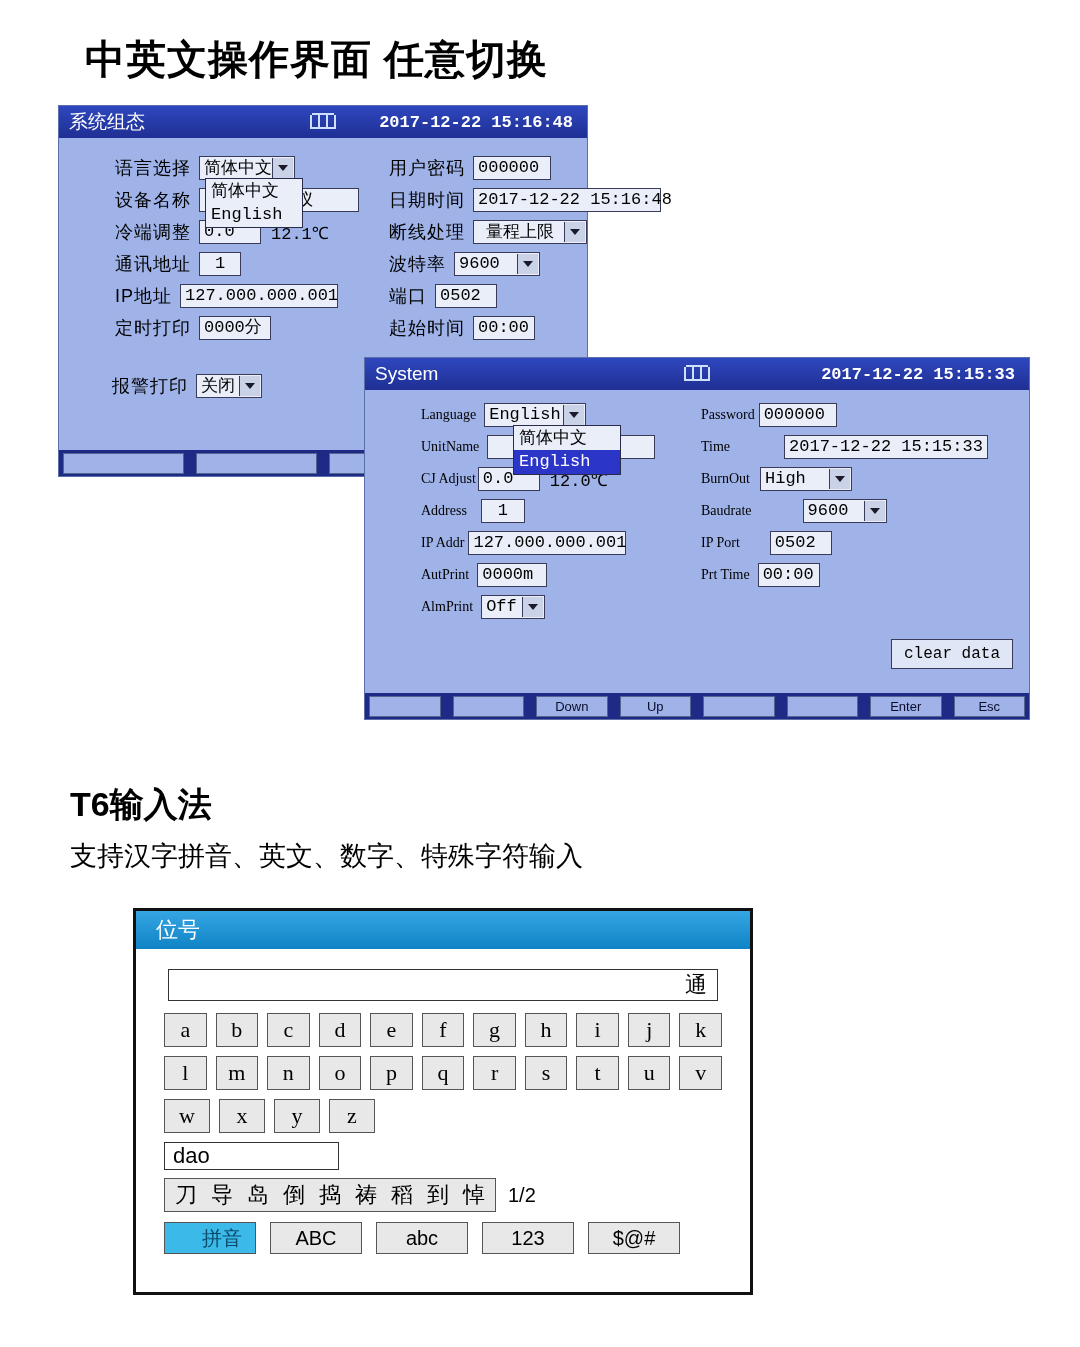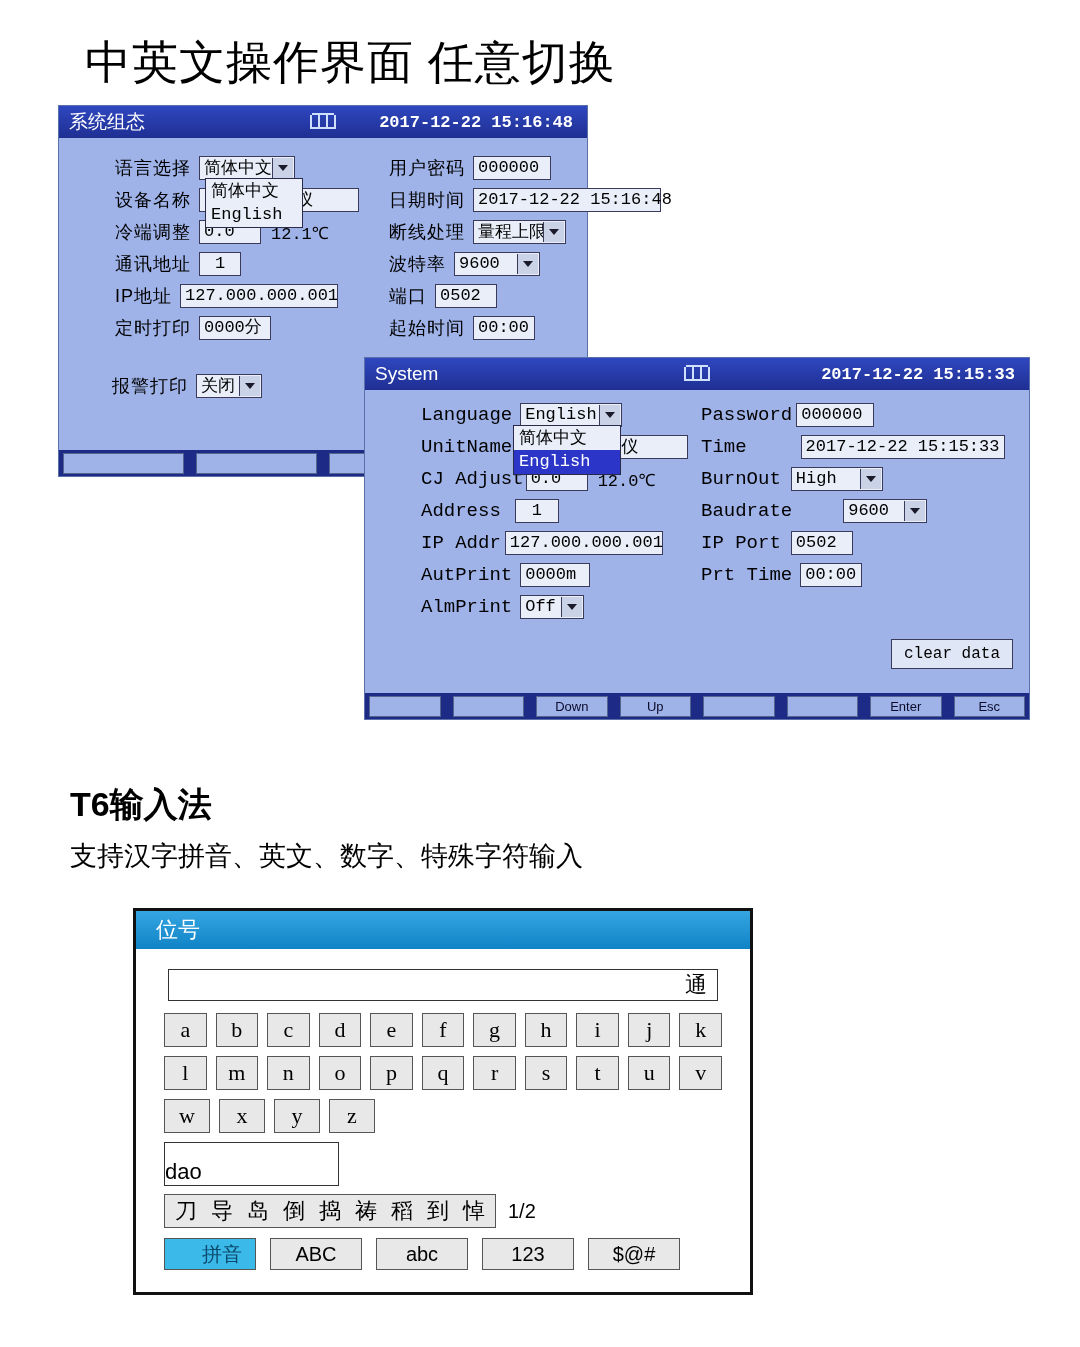--- a/index.html
+++ b/index.html
@@ -14,22 +14,22 @@
     font-family: "Liberation Sans", sans-serif;
     color: #000;
     overflow: hidden;
   }
 
   
   .heading-main {
     position: absolute;
     left: 85px;
     top: 32px;
-    font-size: 46px;
-    font-weight: normal;
+    font-size: 40px;
+    font-weight: bold;
     letter-spacing: 1px;
     white-space: nowrap;
   }
   .heading-t6 {
     position: absolute;
     left: 70px;
     top: 782px;
     font-size: 34px;
     font-weight: bold;
     white-space: nowrap;
@@ -98,22 +98,22 @@
     position: absolute;
     display: flex;
     align-items: center;
     white-space: nowrap;
   }
   .lbl-cn {
     font-size: 18px;
     letter-spacing: 1px;
   }
   .lbl-en {
-    font-family: Liberation Mono, monospace;
-    font-size: 19px;
+    font-family: Liberation Serif, serif;
+    font-size: 14px;
   }
   .box {
     background: #e9eef9;
     border: 1px solid #3a3a5a;
     box-sizing: border-box;
     font-family: "Liberation Mono", monospace;
     font-size: 17px;
     padding: 1px 4px;
     color: #000;
     display: inline-block;
@@ -259,26 +259,26 @@
     display: flex;
     align-items: center;
     justify-content: center;
     font-size: 22px;
     font-family: "Liberation Serif", serif;
     box-sizing: border-box;
   }
   .py-input {
     margin: 8px 10px 8px 10px;
     width: 175px;
-    height: 44px;
+    height: 28px;
     border: 1px solid #333;
     background: #fff;
     display: flex;
-    align-items: flex-end;
-    padding: 0 0;
+    align-items: flex-start;
+    padding: 0 8px;
     font-size: 22px;
     box-sizing: border-box;
   }
   .cand-row {
     margin: 6px 10px 10px 10px;
     display: flex;
     align-items: center;
   }
   .cand-box {
     flex: 0 0 auto;
@@ -385,21 +385,21 @@
   <div class="field-row" style="left:330px; top:50px;">
     <span class="lbl-cn">用户密码</span>
     <span class="box" style="margin-left:8px; width:78px;">000000</span>
   </div>
   <div class="field-row" style="left:330px; top:82px;">
     <span class="lbl-cn">日期时间</span>
     <span class="box" style="margin-left:8px; width:188px;">2017-12-22  15:16:48</span>
   </div>
   <div class="field-row" style="left:330px; top:114px;text-align:center;">
     <span class="lbl-cn">断线处理</span>
-    <span class="box combo" style="margin-left:8px; width:93px;">
+    <span class="box combo" style="margin-left:8px; width:114px;">
       <span style="font-family:'Liberation Sans',sans-serif;">量程上限</span>
       <span class="arrow"></span>
     </span>
   </div>
   <div class="field-row" style="left:330px; top:146px;">
     <span class="lbl-cn">波特率</span>
     <span class="box combo" style="margin-left:8px; width:86px;">
       <span>9600</span>
       <span class="arrow"></span>
     </span>
@@ -493,21 +493,21 @@
       <span class="arrow"></span>
     </span>
   </div>
   <div class="field-row" style="left:336px; top:141px;gap:45px;">
     <span class="lbl-en">Baudrate</span>
     <span class="box combo" style="margin-left:6px; width:84px;">
       <span>9600</span>
       <span class="arrow"></span>
     </span>
   </div>
-  <div class="field-row" style="left:336px; top:173px;">
+  <div class="field-row" style="left:336px; top:173px;gap:20px;">
     <span class="lbl-en">IP Port</span>
     <span class="box" style="margin-left:10px; width:62px;">0502</span>
   </div>
   <div class="field-row" style="left:336px; top:205px;">
     <span class="lbl-en">Prt Time</span>
     <span class="box" style="margin-left:8px; width:62px;">00:00</span>
   </div>
 
   <div class="clear-btn">clear data</div>
 

